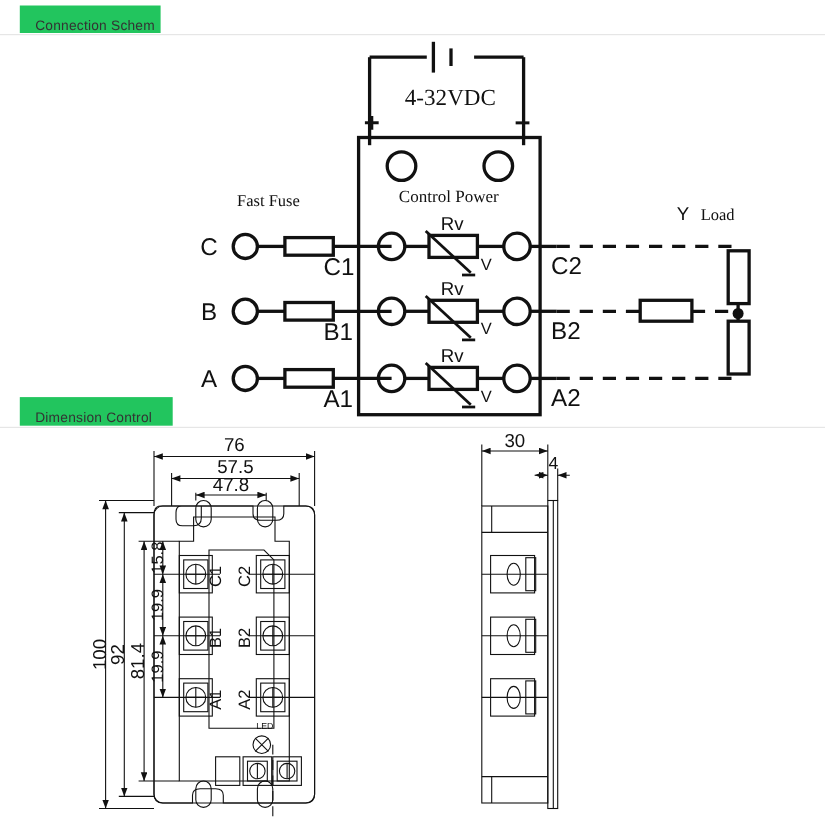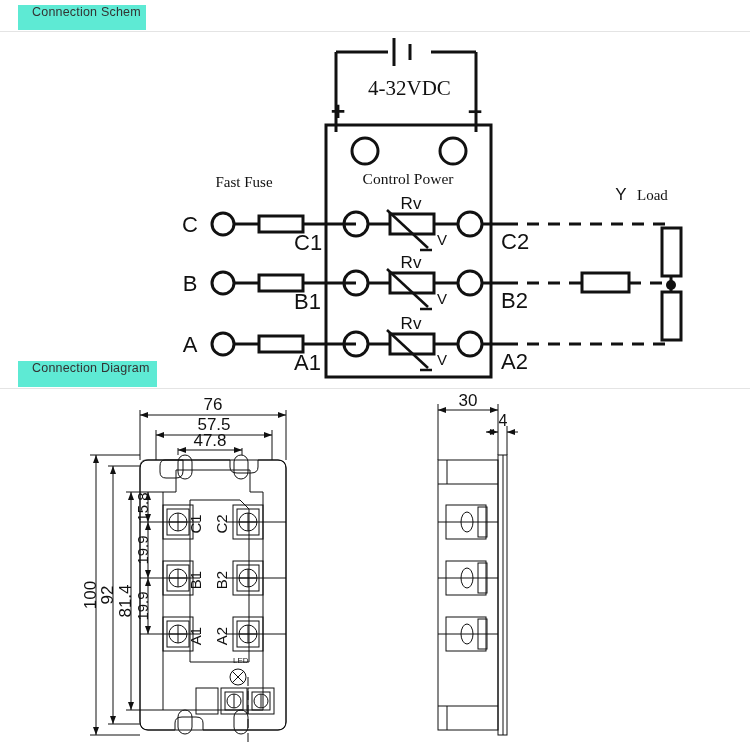--- a/index.html
+++ b/index.html
@@ -1,21 +1,21 @@
 <!DOCTYPE html>
 <html><head>
 <meta charset="utf-8">
 <style>
   html,body{margin:0;padding:0;}
   body{width:750px;height:750px;background:#ffffff;font-family:"Liberation Sans",sans-serif;overflow:hidden;}
   .page{position:relative;width:750px;height:750px;}
 
   
-  .tab{position:absolute;background:#5eead4;color:#333;font-size:12.5px;
-       font-family:"Liberation Sans",sans-serif;display:flex;align-items:flex-start;
+  .tab{position:absolute;background:#22c55e;color:#333;font-size:12.5px;
+       font-family:"Liberation Sans",sans-serif;display:flex;align-items:flex-end;
        padding-left:14px;letter-spacing:.2px;}
   .rule{position:absolute;height:1px;background:#e4e4e4;left:0;width:750px;}
 
   .svgwrap{position:absolute;left:0;top:0;}
   svg{display:block;}
   text{font-family:"Liberation Serif",serif;fill:#111;}
   .sans{font-family:"Liberation Sans",sans-serif;}
   .ln{stroke:#111;fill:none;}
   .thin{stroke:#111;fill:none;stroke-width:1;}
 </style>
@@ -130,21 +130,21 @@
       <circle cx="655" cy="285" r="5" fill="#111"></circle>
       <path class="ln" stroke-width="3" d="M655,276 L655,292"></path>
     </g>
     <text class="sans" x="605" y="200" font-size="17" text-anchor="middle">Y</text>
     <text x="621" y="200" font-size="15">Load</text>
 
   </svg>
   </div>
 
   <div class="tab" style="left:18px;top:361px;width:125px;height:26px;">
-    <span>Connection Diagram</span>
+    <span>Dimension Control</span>
   </div>
   <div class="rule" style="top:388px;"></div>
 
   <div class="svgwrap" style="top:392px;left:0;">
   <svg width="750" height="358" viewBox="0 0 750 358">
     <defs>
       <marker id="ah" markerWidth="9" markerHeight="9" refX="8" refY="3" orient="auto">
         <path d="M0,0 L8,3 L0,6 z" fill="#111"></path>
       </marker>
       <marker id="ahs" markerWidth="9" markerHeight="9" refX="0" refY="3" orient="auto">

